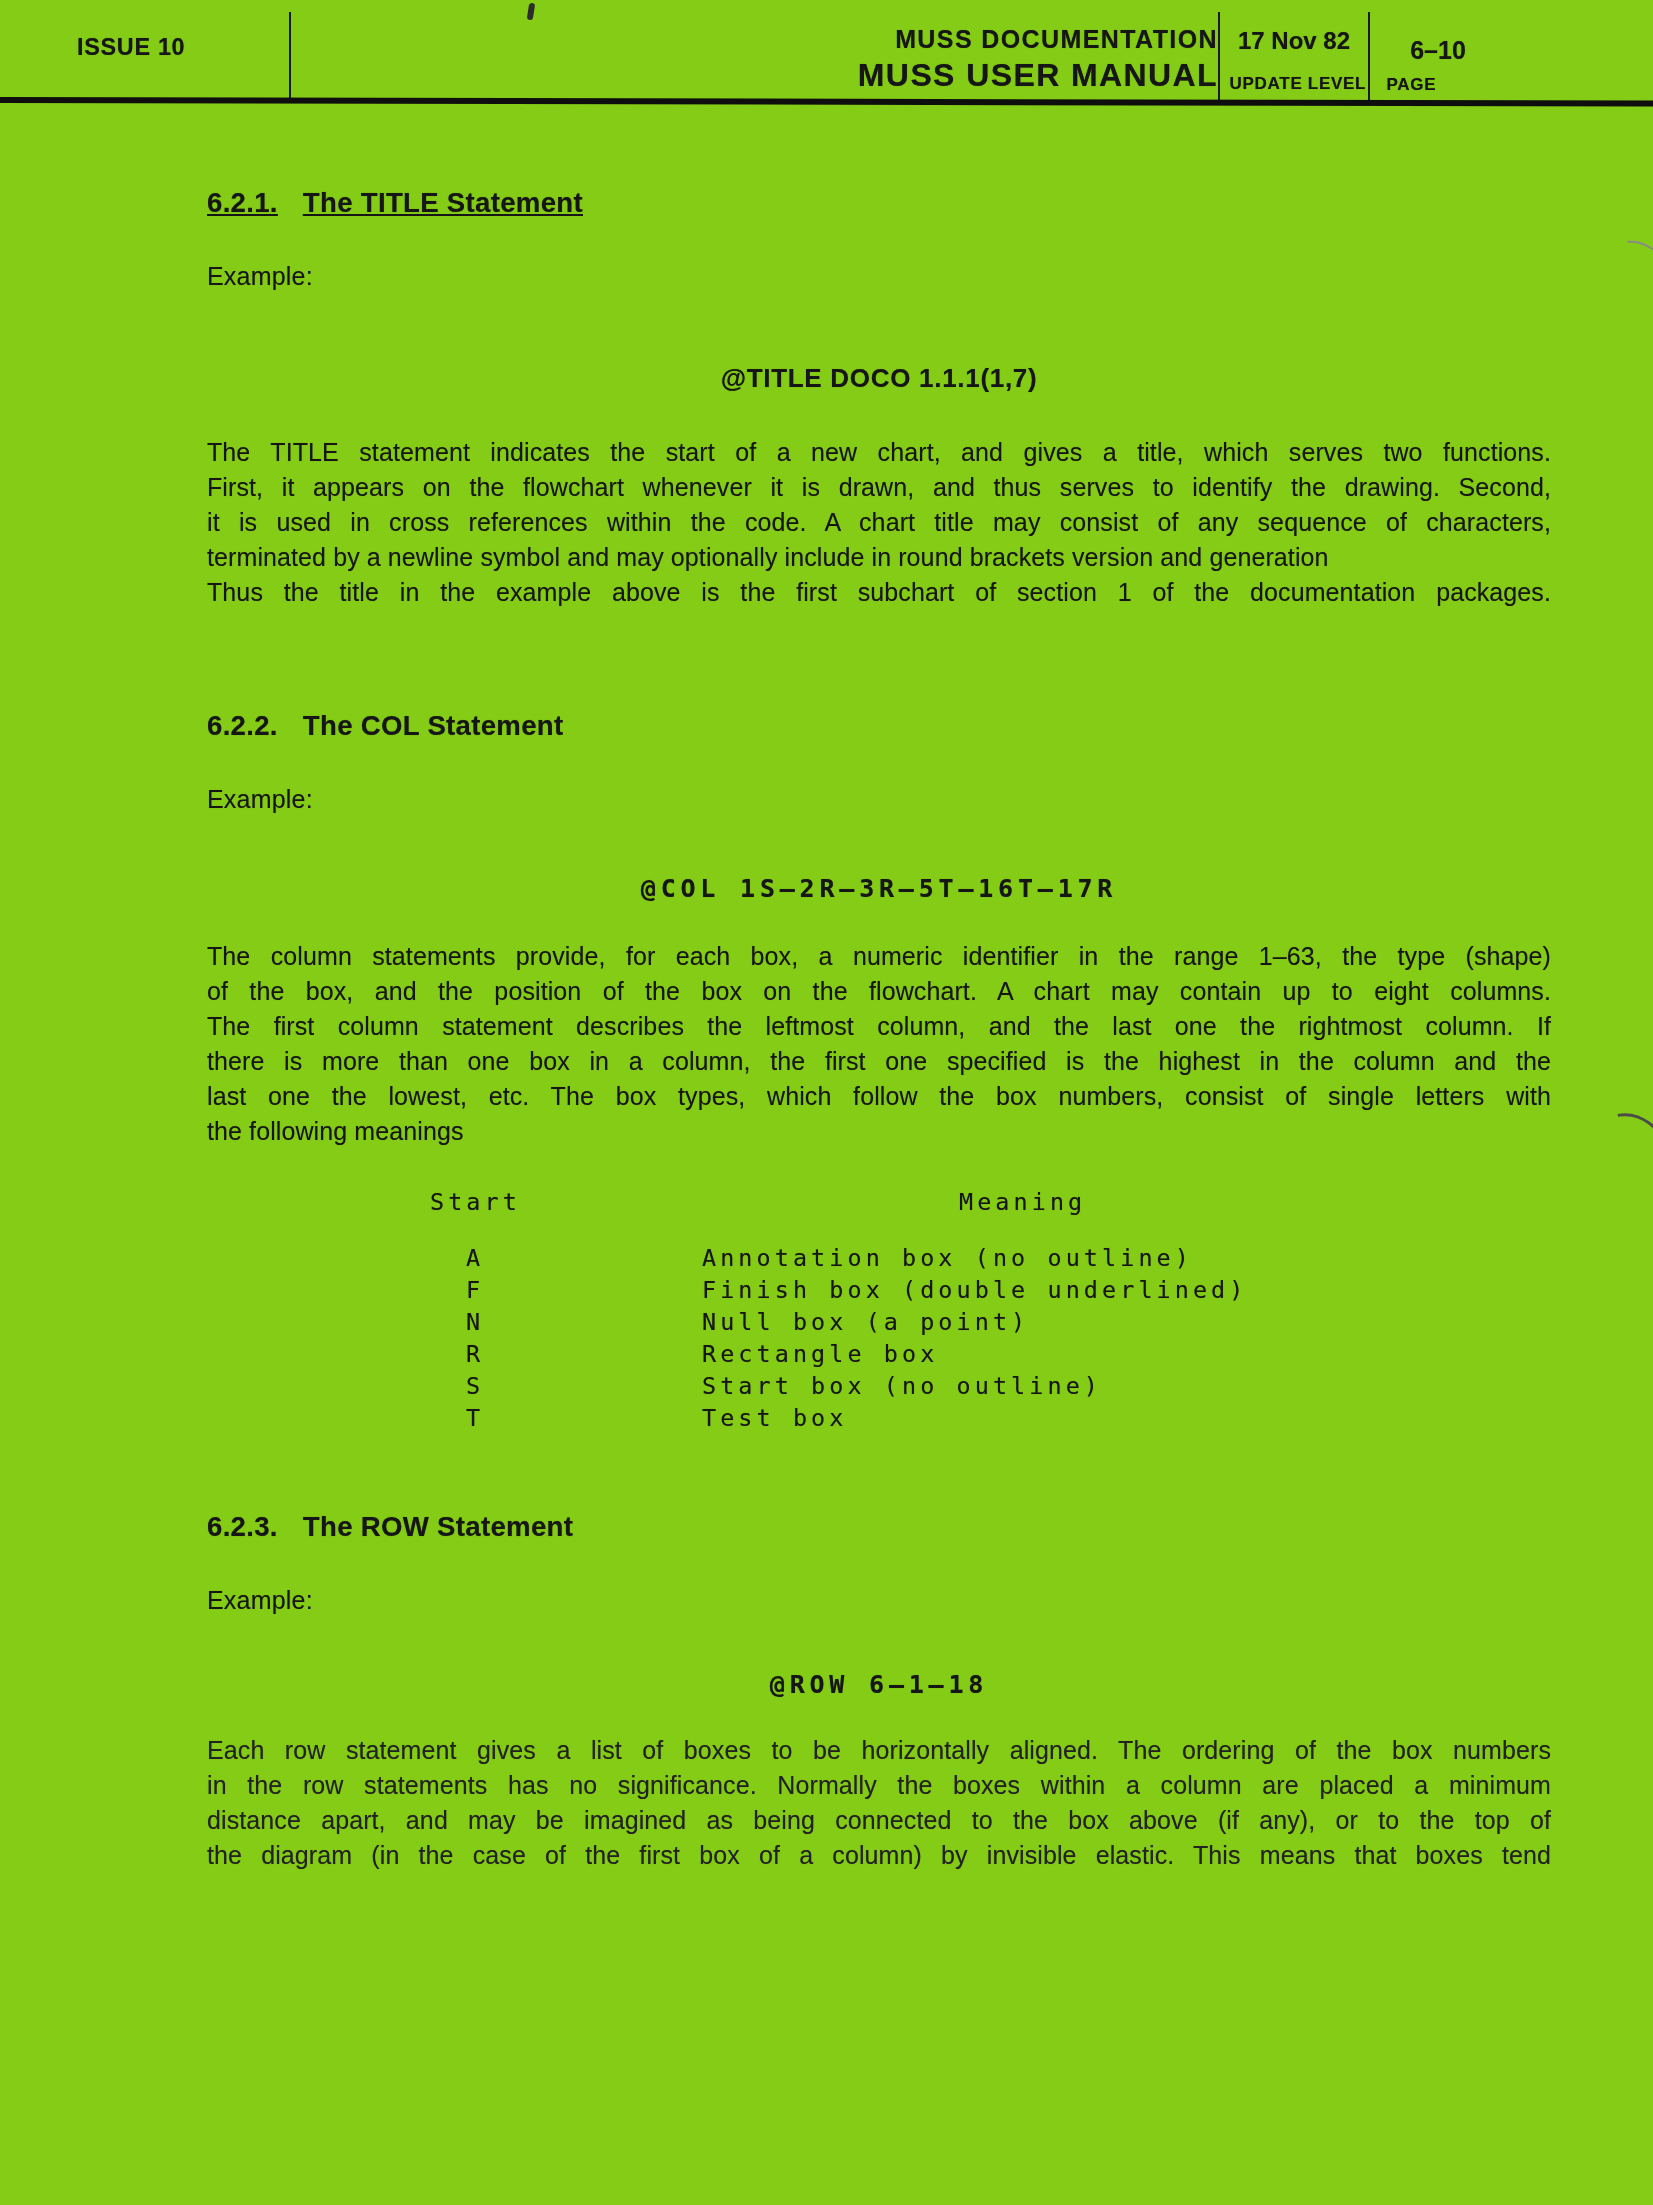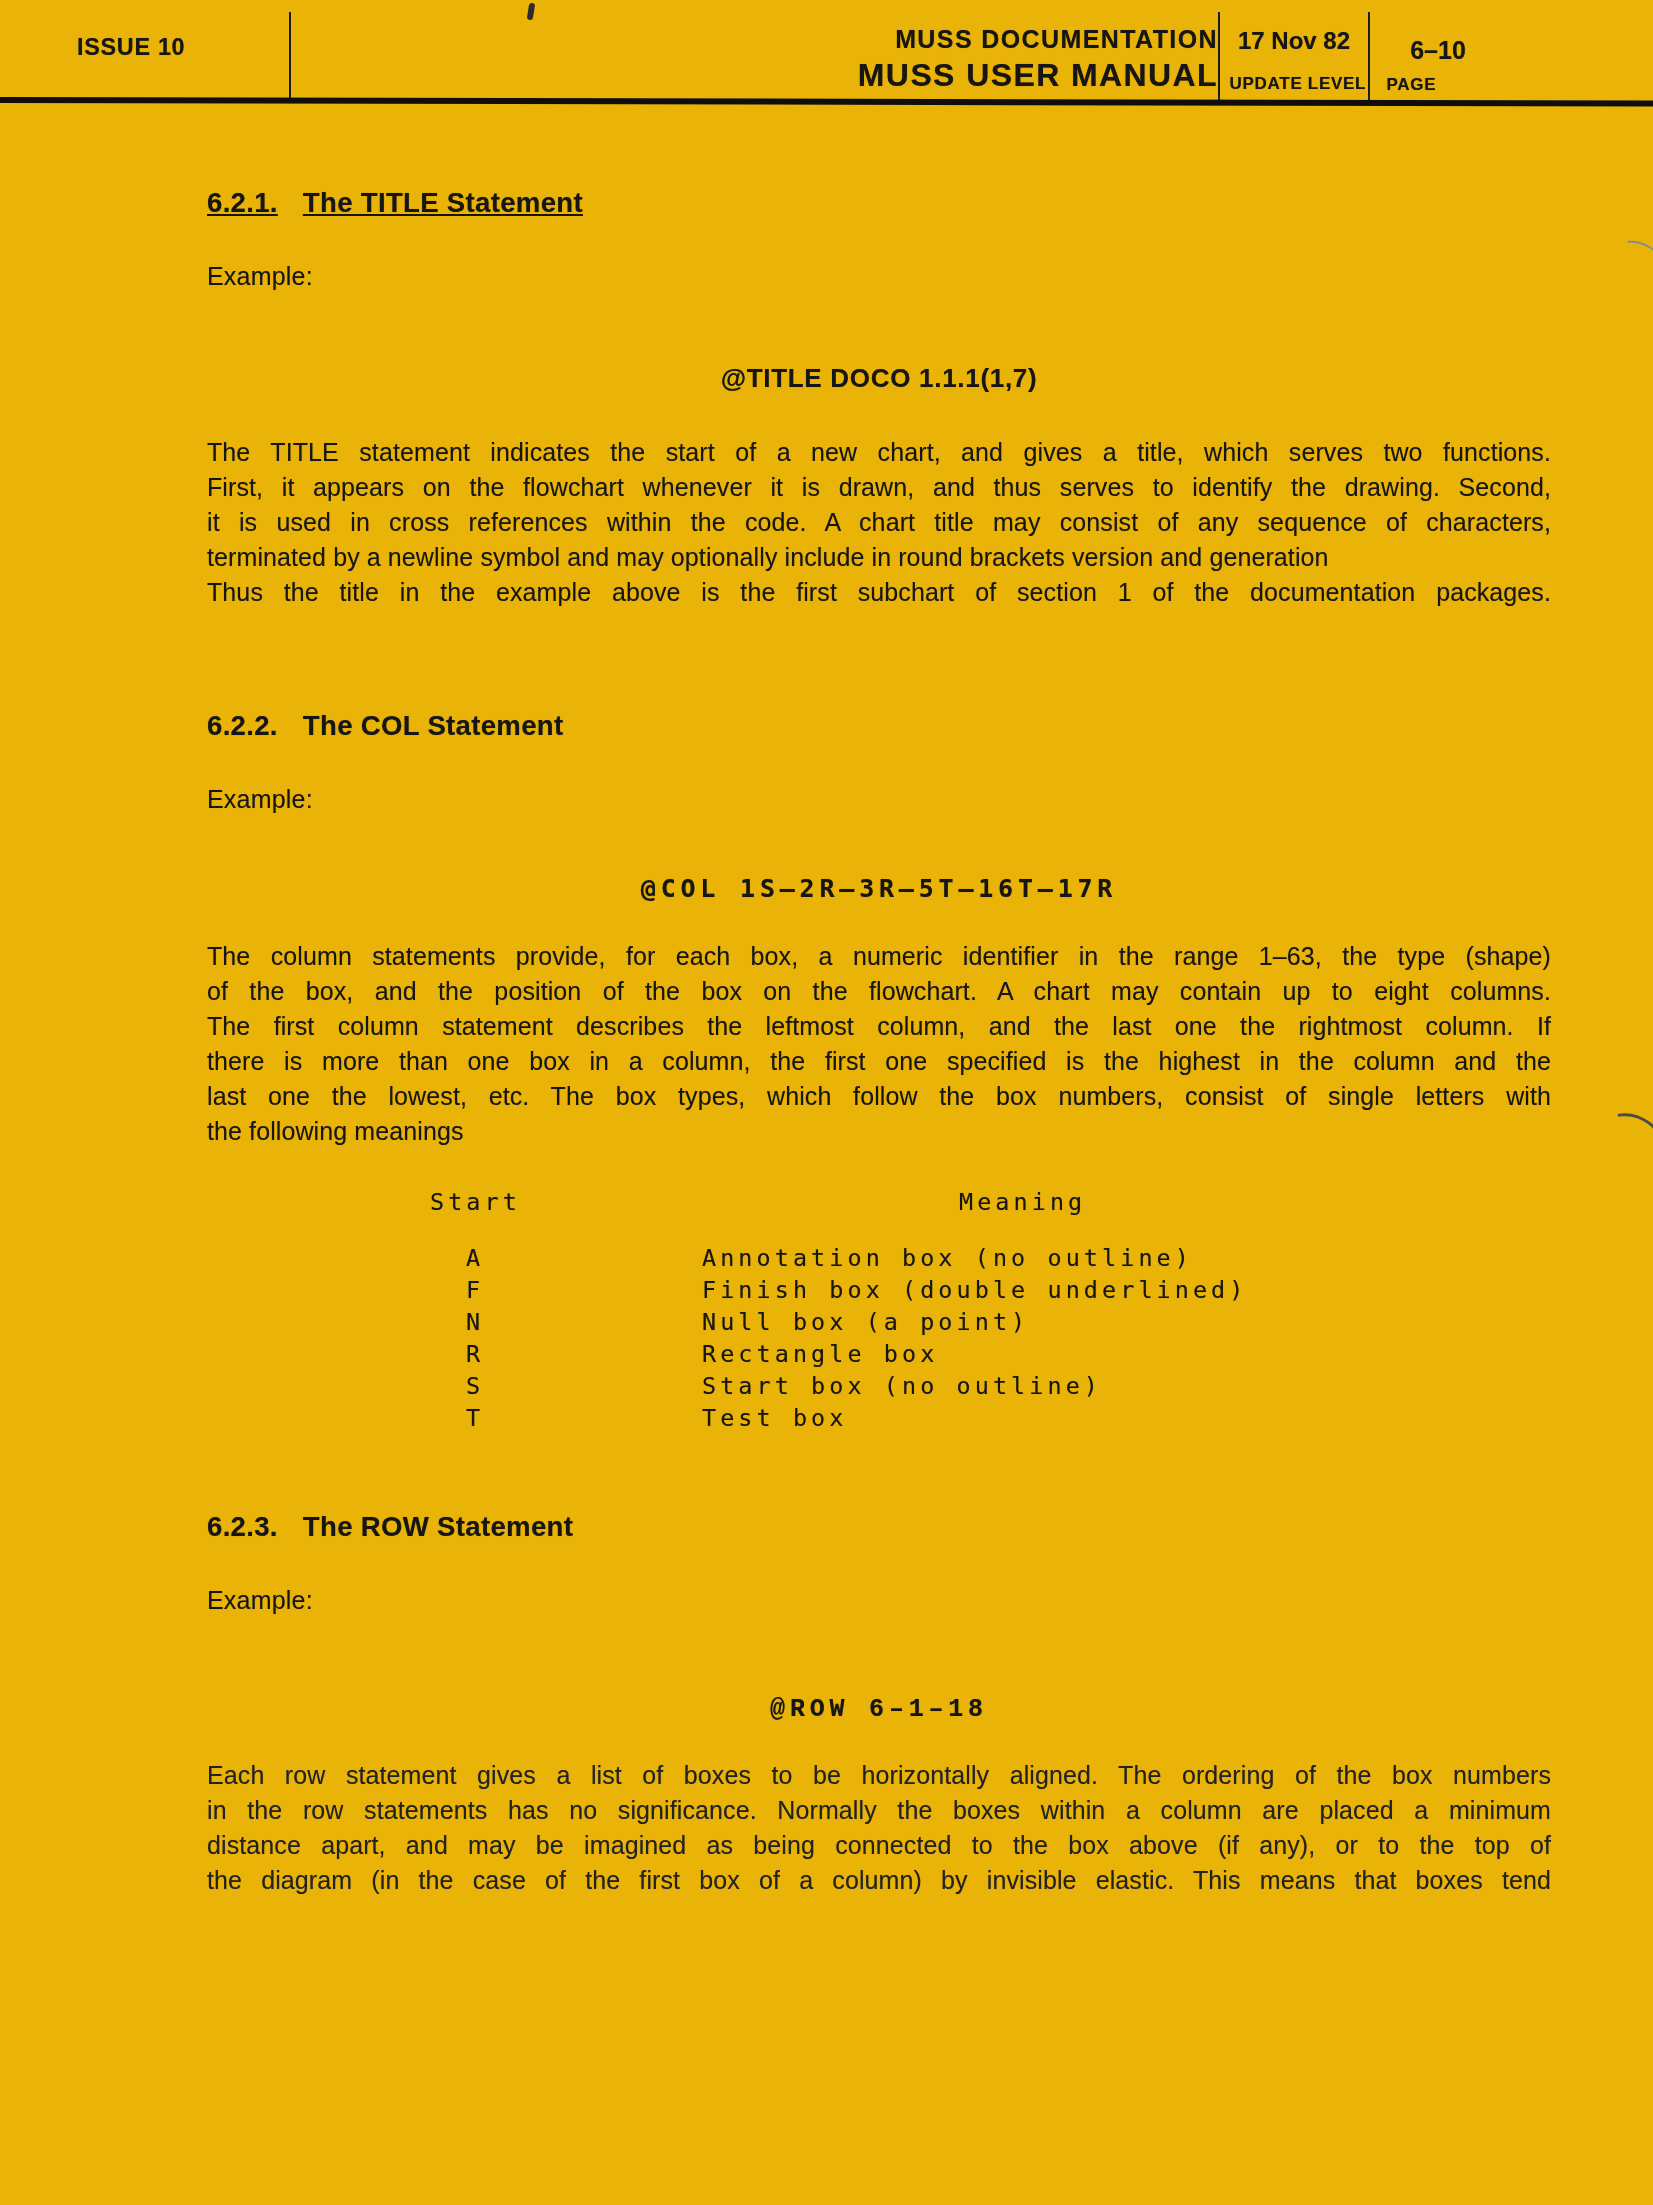--- a/index.html
+++ b/index.html
@@ -1,19 +1,19 @@
 <!DOCTYPE html>
 <html style="font-size:11px"><head>
 <meta charset="utf-8">
 <style>
   html,body{margin:0;padding:0;background:#e8e8e6;}
   .page{
     position:relative;
     width:1654px;height:2205px;
-    background:#eab308;
+    background:#84cc16;
     overflow:hidden;
     font-family:"Liberation Sans", sans-serif;
     color:#161616;
   }
   
   .hdr{
     position:absolute;top:12.4px;left:0;width:1654px;height:88px;
     display:flex;
   }
   .hdr-rule{
@@ -57,21 +57,21 @@
   #h1{margin-top:84px;text-decoration:underline;}
   #ex1{margin-top:43px;}
   #code1{margin-top:72px;}
   #para1{margin-top:41px;}
   #h2{margin-top:100px;}
   #ex2{margin-top:43px;}
   #code2{margin-top:60px;}
   #para2{margin-top:36px;}
   #h3{margin-top:75px;}
   #ex3{margin-top:43px;}
-  #code3{margin-top:80px;font-family:Liberation Mono, monospace;}
+  #code3{margin-top:55px;}
   #para3{margin-top:34px;color:#222;}
   
   .ltable{
     margin-top:39px;margin-left:223px;
     font-family:"DejaVu Sans Mono", monospace;
     font-size:23.4px;letter-spacing:4.1px;
     text-shadow:0 0 0.7px rgba(20,20,20,.4);
   }
   .lt-headrow{height:27.6px;}
   .lt-h1{display:inline-block;width:529px;}

